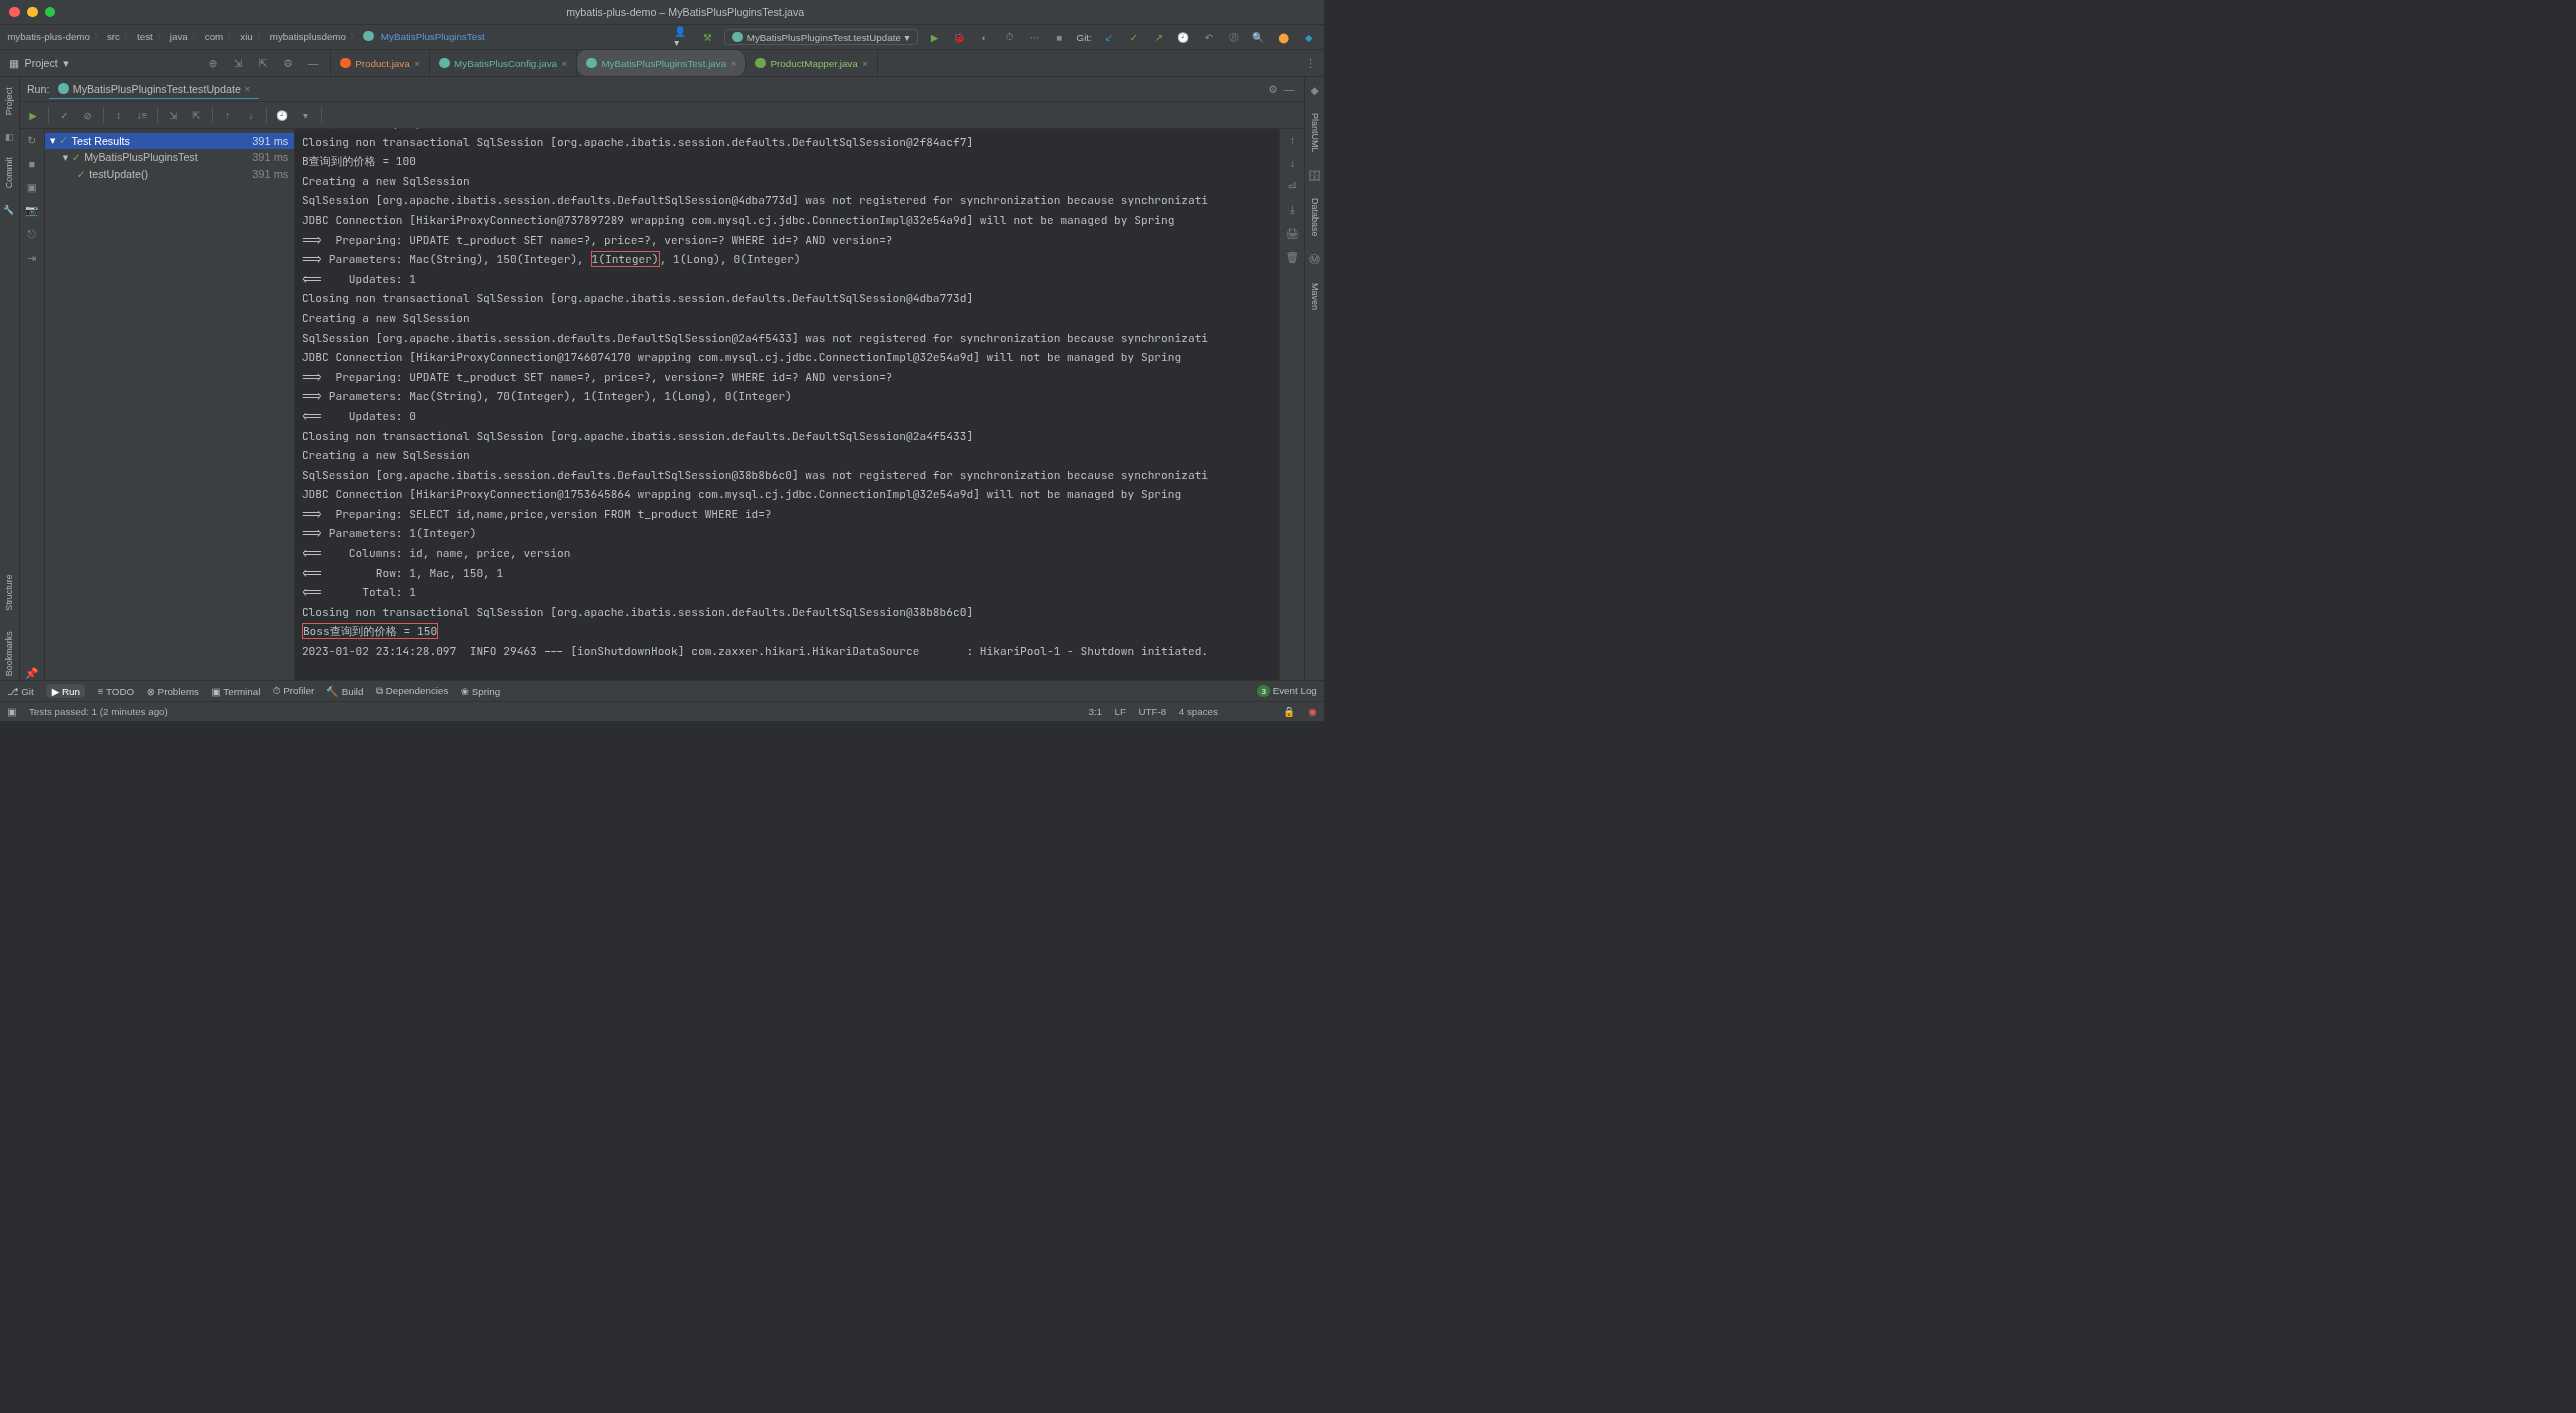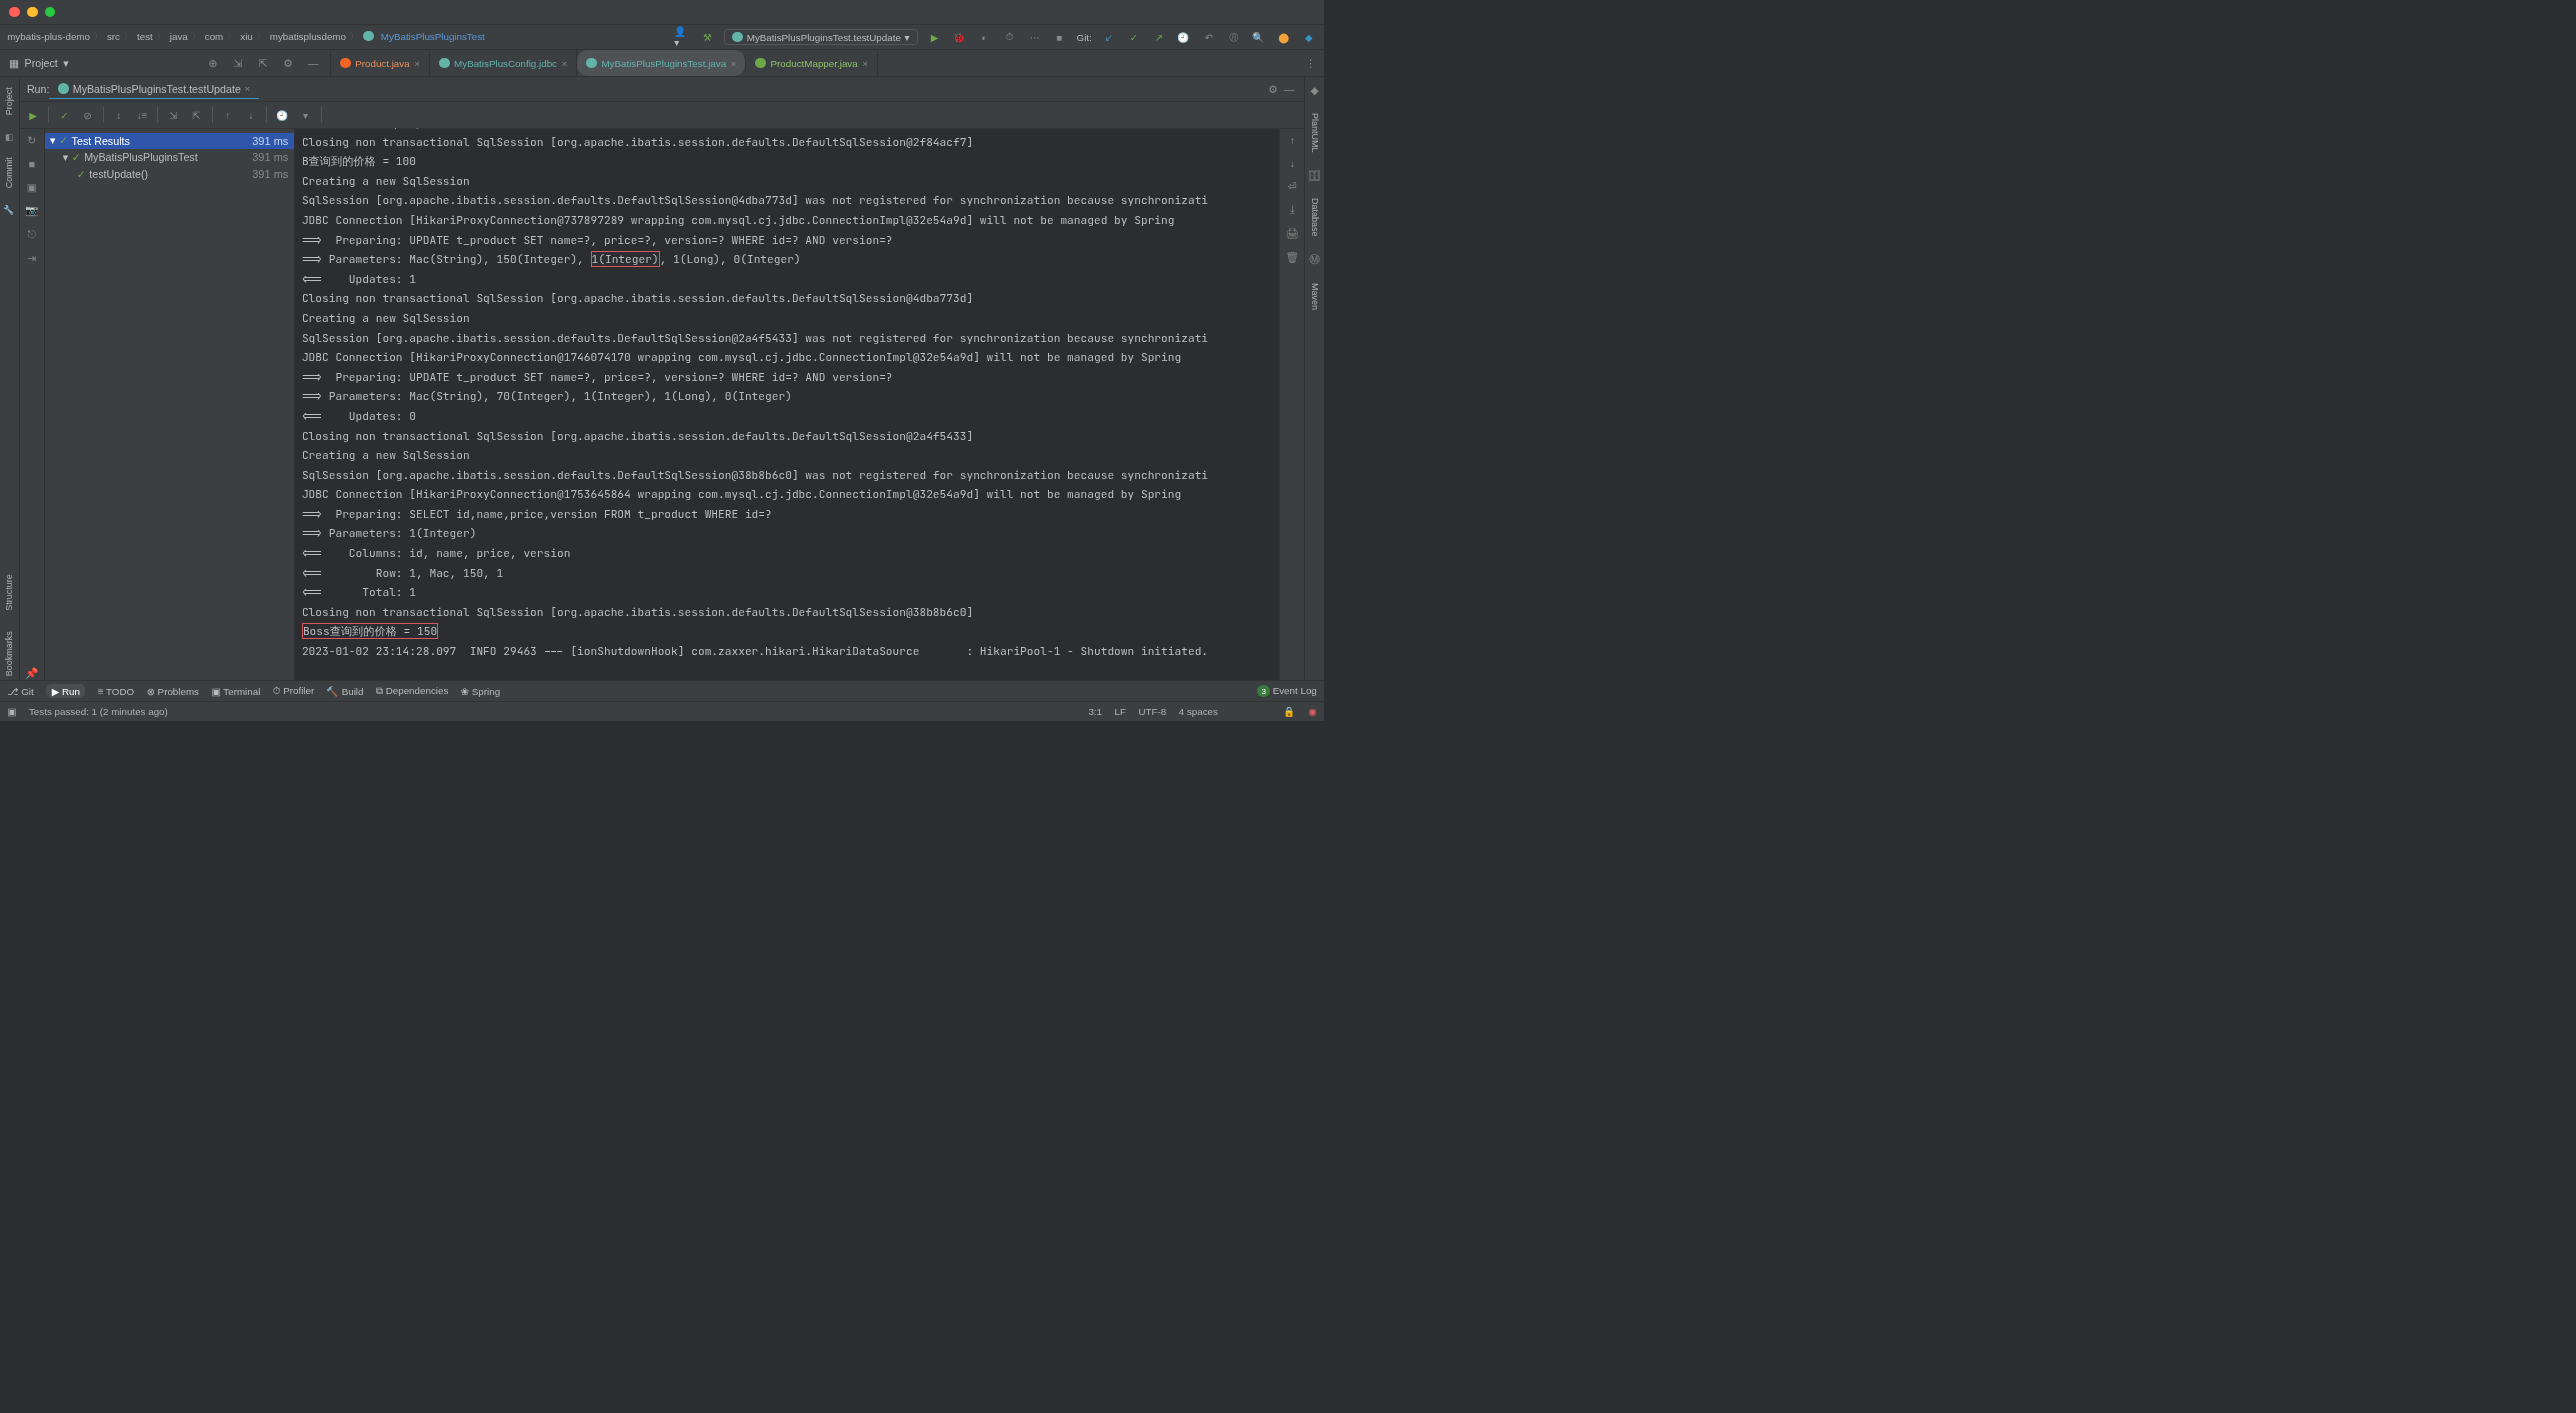--- a/index.html
+++ b/index.html
@@ -241,20 +241,21 @@
 </style>
 </head>
 <body>
 
 <div class="titlebar">
   <div class="traffic-lights">
     <div class="traffic-light tl-red"></div>
     <div class="traffic-light tl-yellow"></div>
     <div class="traffic-light tl-green"></div>
   </div>
+  <div class="title-center">mybatis-plus-demo – MyBatisPlusPluginsTest.java</div>
 </div>
 
 <div class="nav-bar">
   <div class="breadcrumb" id="breadcrumb">
       <span>mybatis-plus-demo</span>
       <span class="sep">〉</span>
       <span>src</span>
       <span class="sep">〉</span>
       <span>test</span>
       <span class="sep">〉</span>
@@ -310,21 +311,21 @@
     </div>
   </div>
   <div class="editor-tabs" id="editor-tabs">
       <div class="editor-tab">
         <span class="file-icon fi-orange"></span>
         <span style="color: rgb(232, 140, 94);">Product.java</span>
         <span class="tab-close">×</span>
       </div>
       <div class="editor-tab">
         <span class="file-icon fi-cyan"></span>
-        <span style="color: rgb(98, 179, 168);">MyBatisPlusConfig.jdbc</span>
+        <span style="color: rgb(98, 179, 168);">MyBatisPlusConfig.java</span>
         <span class="tab-close">×</span>
       </div>
       <div class="editor-tab active">
         <span class="file-icon fi-cyan"></span>
         <span style="color: rgb(98, 179, 168);">MyBatisPlusPluginsTest.java</span>
         <span class="tab-close">×</span>
       </div>
       <div class="editor-tab">
         <span class="file-icon fi-green"></span>
         <span style="color: rgb(143, 193, 107);">ProductMapper.java</span>

